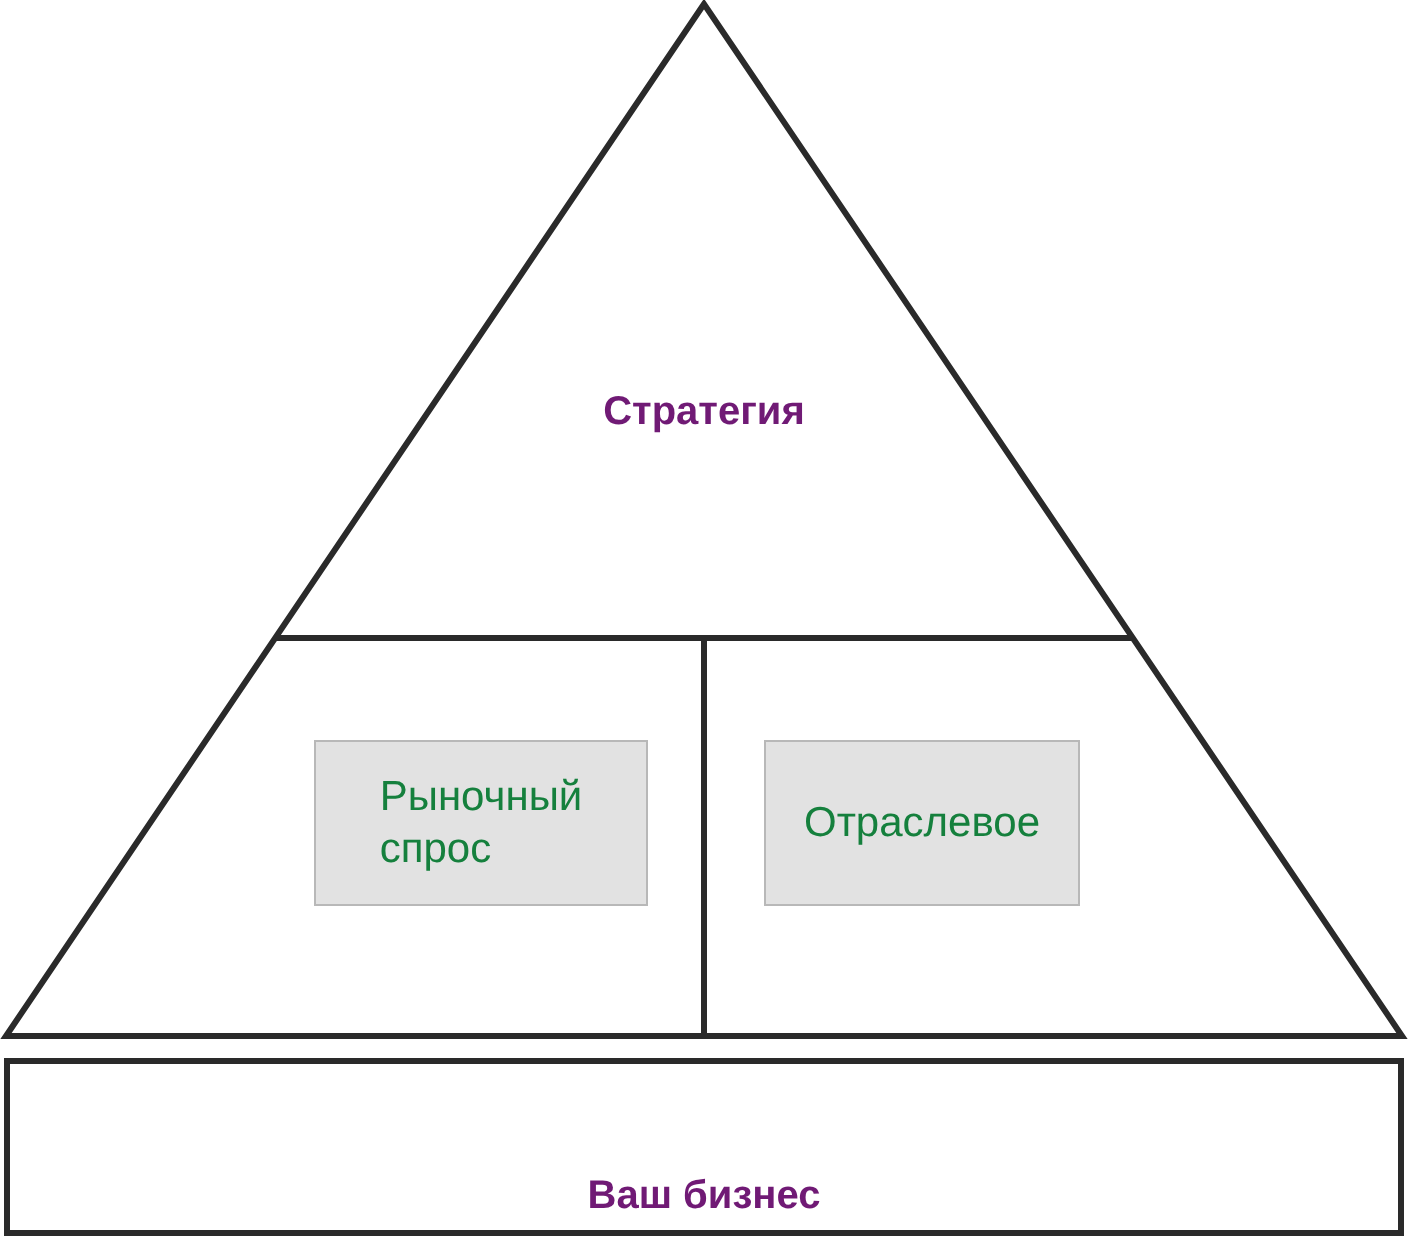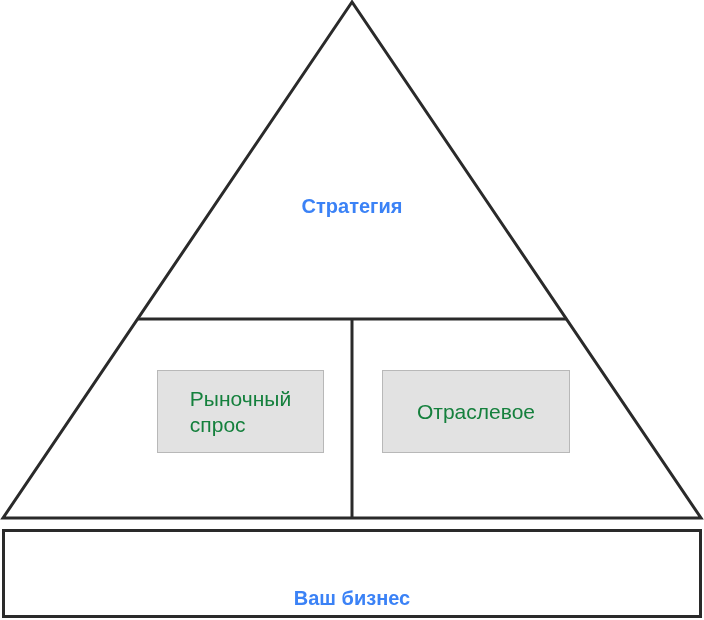--- a/index.html
+++ b/index.html
@@ -1,19 +1,19 @@
 <!DOCTYPE html>
 <html><head>
   <meta charset="utf-8">
   <style>
     html, body { margin: 0; padding: 0; background: #ffffff; }
     body { width: 704px; height: 620px; position: relative; overflow: hidden;
            font-family: "Liberation Sans", sans-serif; }
     svg.frame { position: absolute; left: 0; top: 0; }
-    .label { position: absolute; color: #3b82f6; text-align: center; }
+    .label { position: absolute; color: #701a75; text-align: center; }
     .bold { font-weight: bold; font-size: 20px; }
     .box { position: absolute; background: #e2e2e2; border: 1px solid #b8b8b8;
            box-sizing: border-box; display: flex; align-items: center; justify-content: center;
            text-align: left; font-size: 21px; line-height: 26px; color: #15803d; }
     .box span { display: block; }
   </style>
 </head>
 <body>
 
 <svg class="frame" width="704" height="620" viewBox="0 0 704 620">
@@ -25,19 +25,19 @@
 
 <div class="label bold" style="left:252px; top:193px; width:200px; height:26px; line-height:26px;">Стратегия</div>
 
 <div class="box" style="left:157px; top:370px; width:167px; height:83px;">
   <div>
     <span>Рыночный</span>
     <span>спрос</span>
   </div>
 </div>
 
-<div class="box" style="left:382px; top:370px; width:188px; height:83px;">
+<div class="box" style="left:382px; top:370px; width:158px; height:83px;">
   <div>
     <span>Отраслевое</span>
   </div>
 </div>
 
 <div class="label bold" style="left:252px; top:584px; width:200px; height:28px; line-height:28px;">Ваш бизнес</div>
 
 </body></html>

